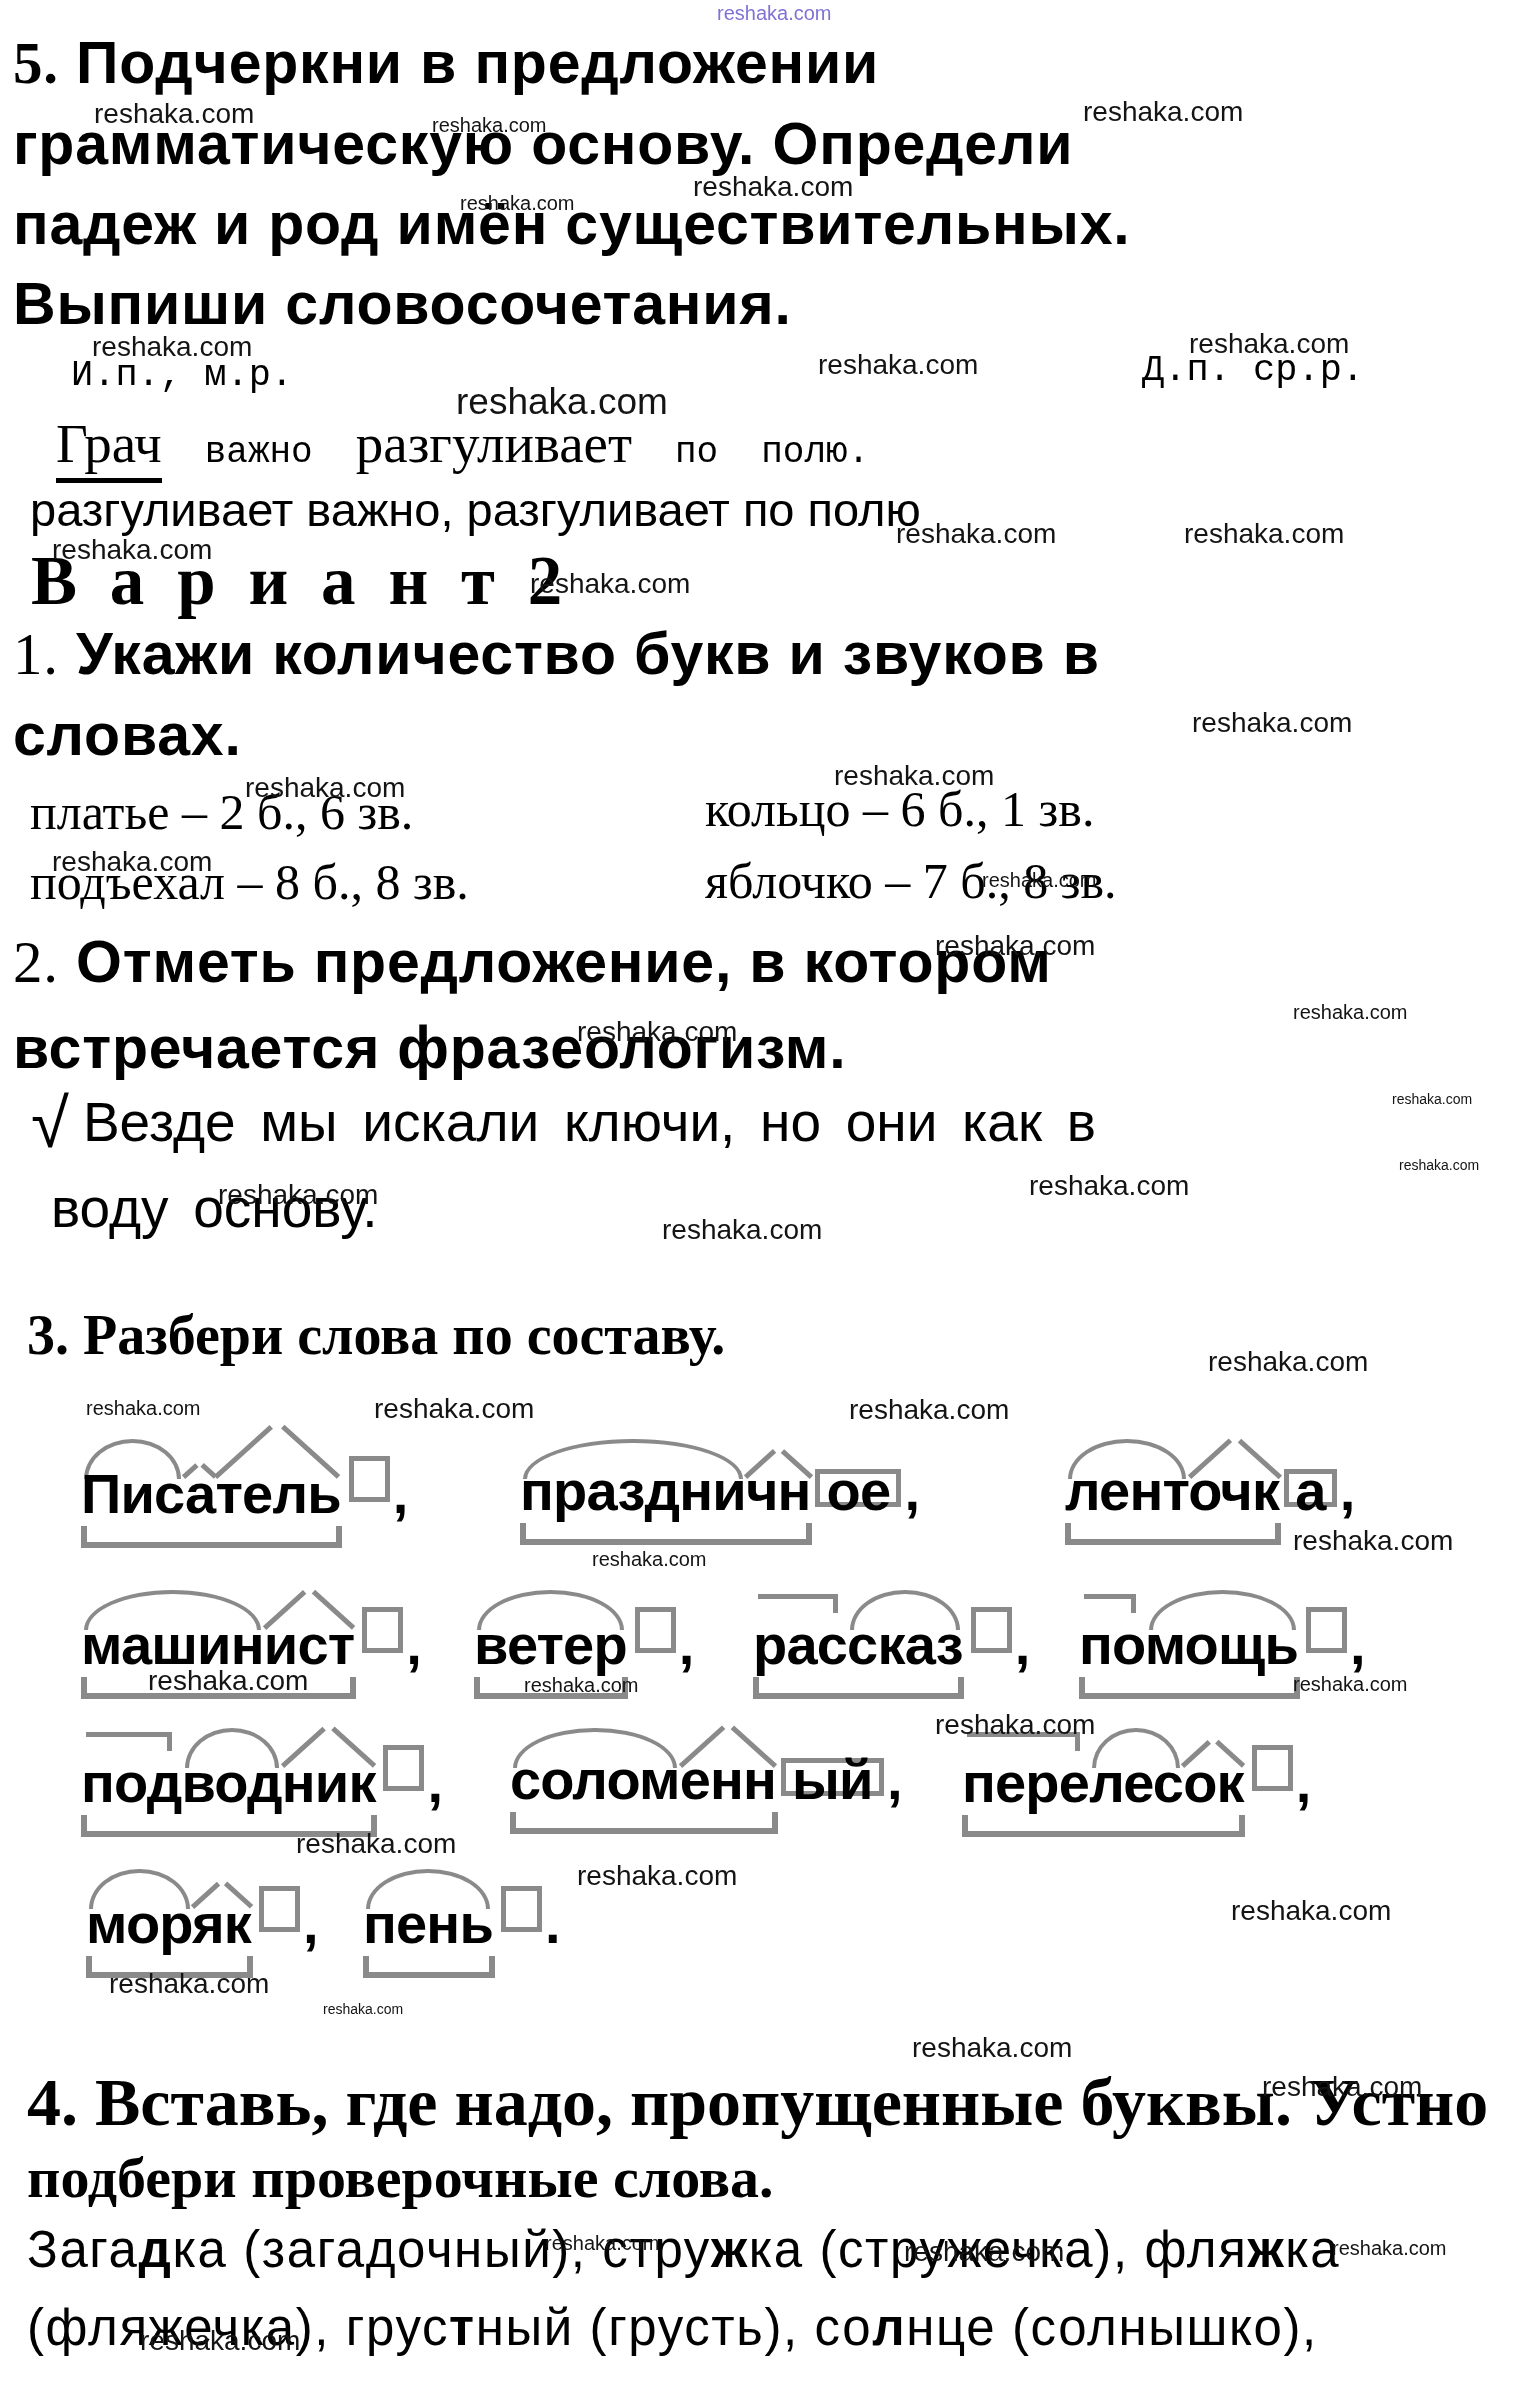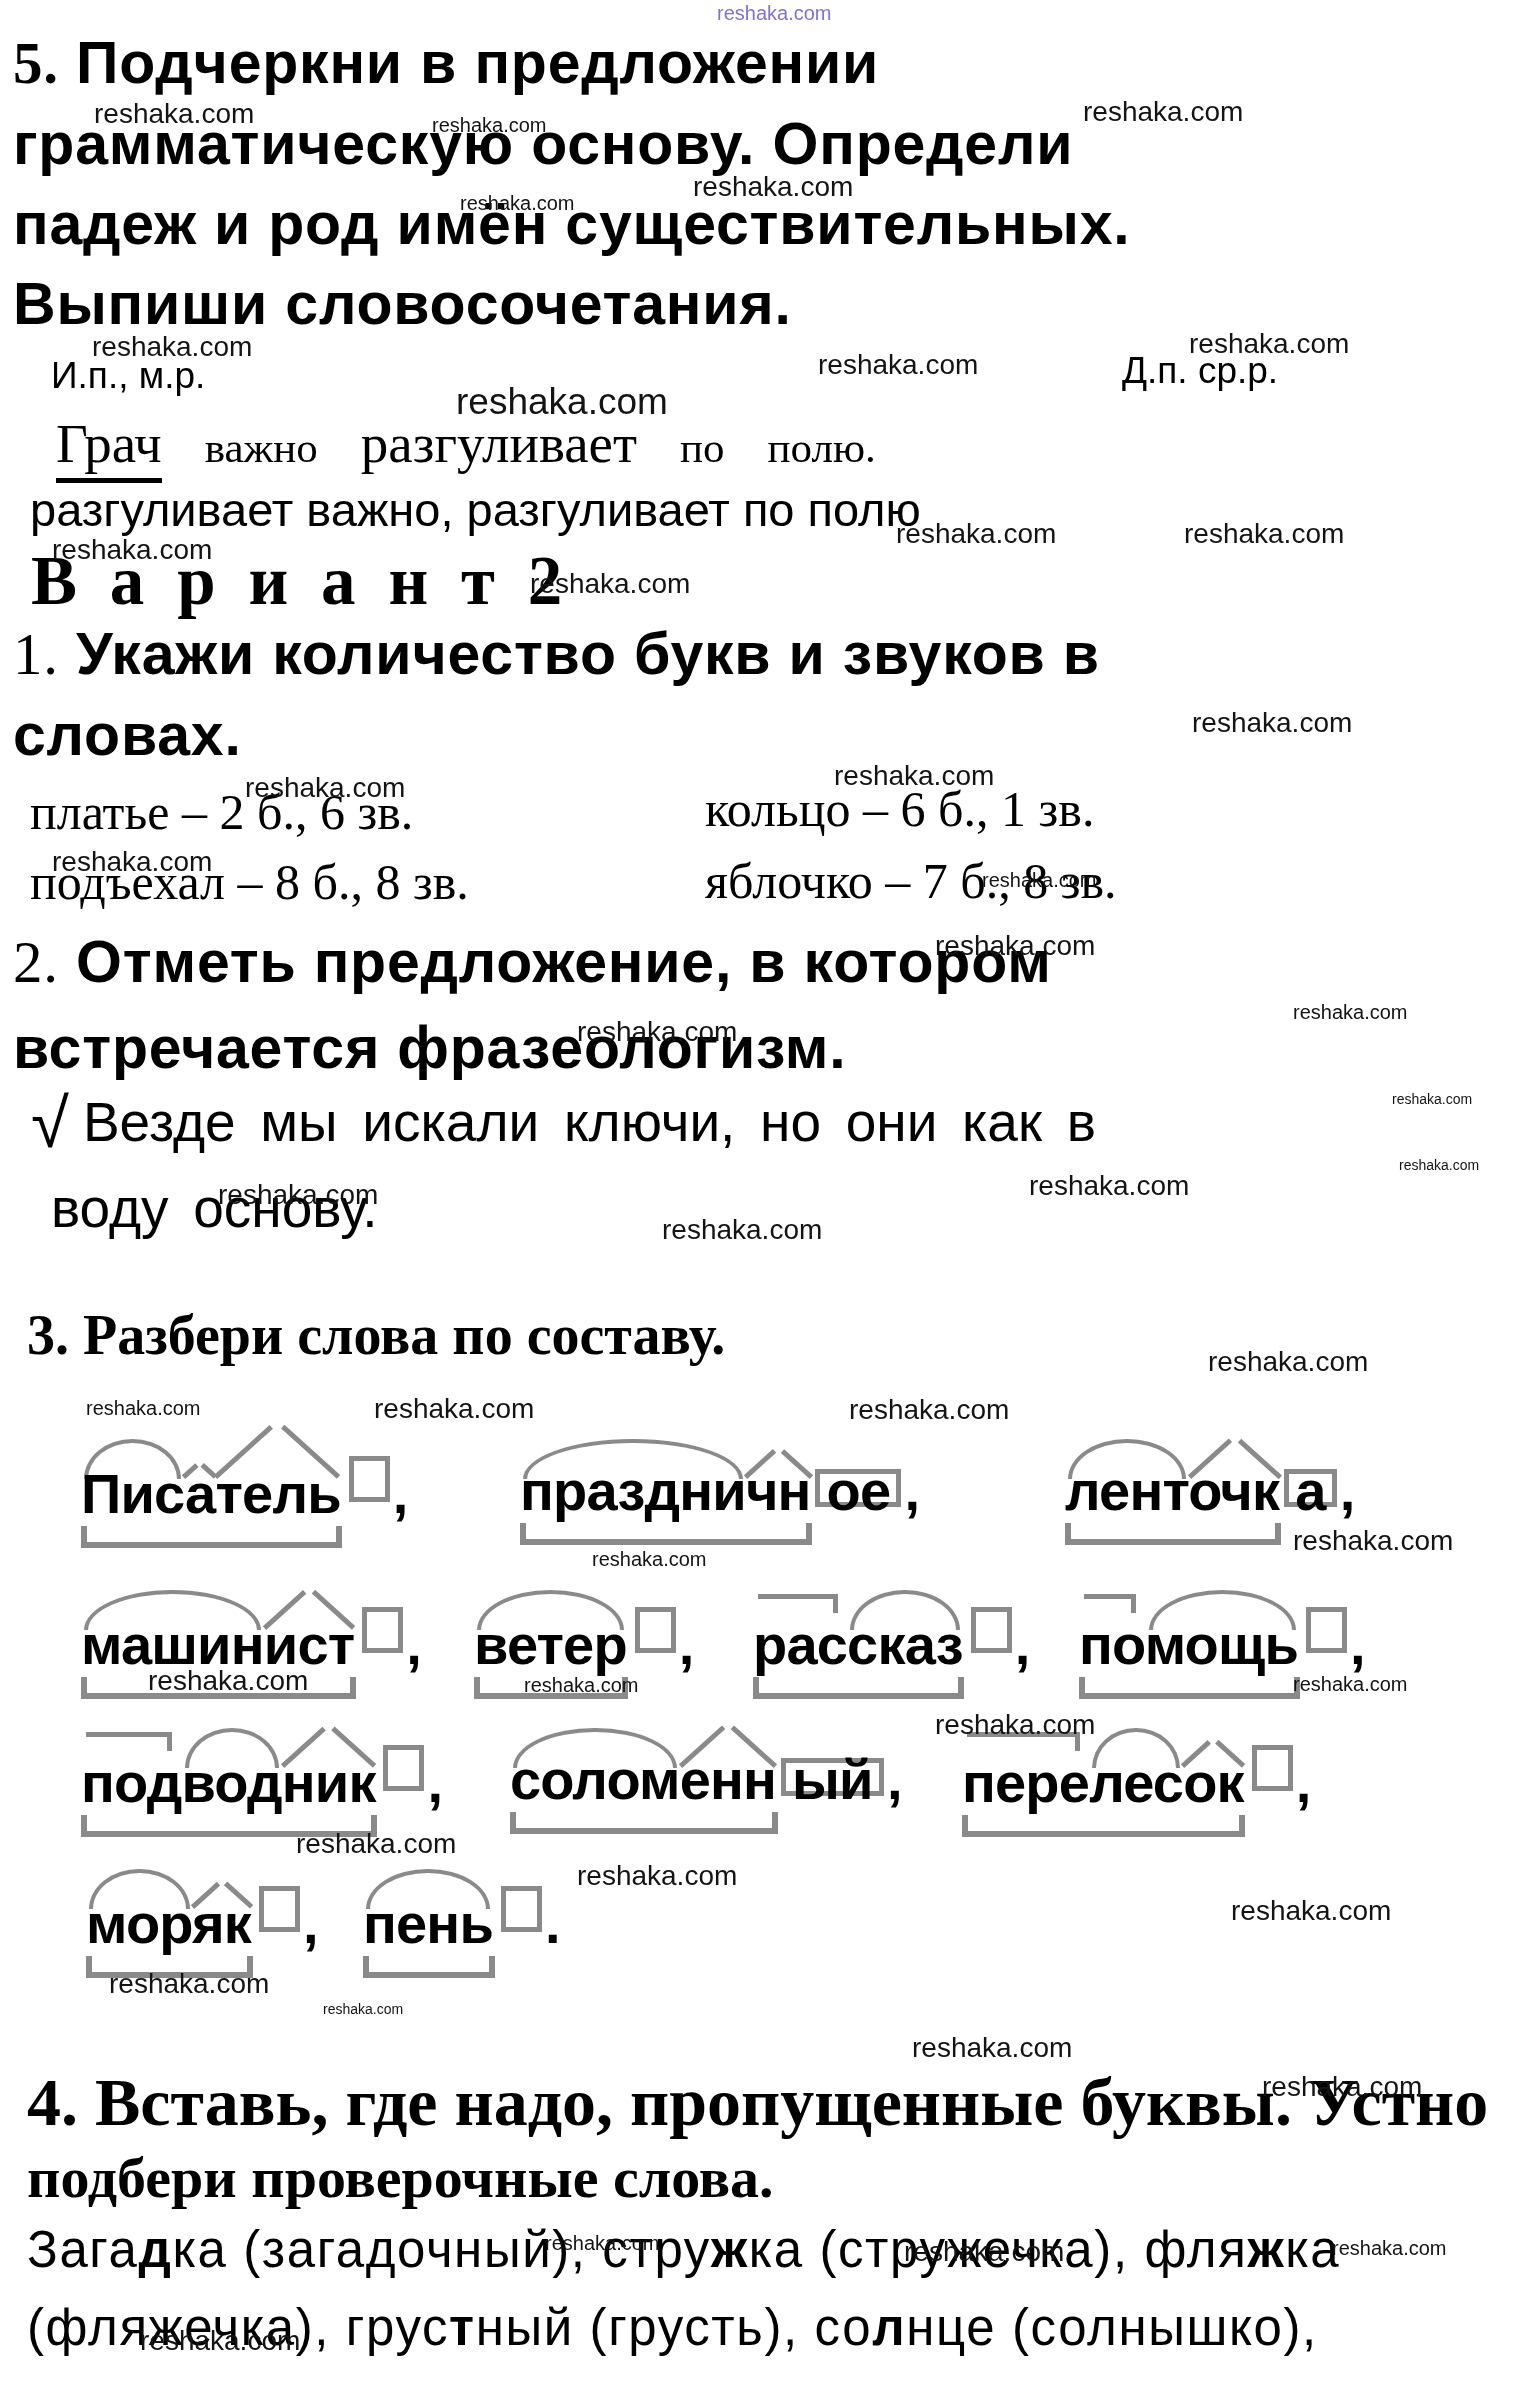--- a/index.html
+++ b/index.html
@@ -5,26 +5,26 @@
   html,body{margin:0;padding:0;}
   body{width:1530px;height:2401px;position:relative;background:#ffffff;overflow:hidden;
        font-family:"Liberation Sans", sans-serif;color:#000;}
   .abs{position:absolute;white-space:nowrap;}
   
   .h-sans{left:13px;font-weight:bold;font-size:59px;letter-spacing:0.8px;line-height:1;}
   .h-serif{left:27px;font-family:"Liberation Serif", serif;font-weight:bold;font-size:57px;line-height:1;letter-spacing:0;}
   .num{font-family:"Liberation Serif", serif;font-weight:bold;}
   .num.light{font-weight:normal;}
   
-  .case-label{font-family:Liberation Sans, sans-serif;font-size:37px;line-height:1;}
+  .case-label{font-family:Liberation Mono, monospace;font-size:37px;line-height:1;margin-left:20px;}
   
   .sentence{font-size:55px;line-height:1;}
   .sentence .w{margin-right:43px;}
   .sentence .serif{font-family:"Liberation Serif", serif;}
-  .sentence .sans{font-family:Liberation Serif, serif;font-size:43px;margin-top:48px;}
+  .sentence .sans{font-family:Liberation Mono, monospace;font-size:36px;margin-top:48px;}
   .sentence .ul{border-bottom:5.5px solid #000;padding-bottom:3.9px;}
   .plain-sans-60{font-size:47px;line-height:1;}
   .variant{font-family:Liberation Serif, serif;font-weight:bold;font-size:69px;letter-spacing:7.8px;line-height:1;}
   .t1-answer{font-family:"Liberation Serif", serif;font-size:50px;line-height:1;}
   .check-line{font-size:55px;line-height:1;word-spacing:9.4px;}
   .check-mark{font-size:69px;vertical-align:-6.2px;margin-right:14px;}
   .t4-answer{font-size:51px;letter-spacing:1.6px;line-height:1;}
   .t4-answer .b{font-weight:bold;}
   
   .wm{position:absolute;white-space:nowrap;color:#141414;font-family:"Liberation Sans", sans-serif;line-height:1;}

